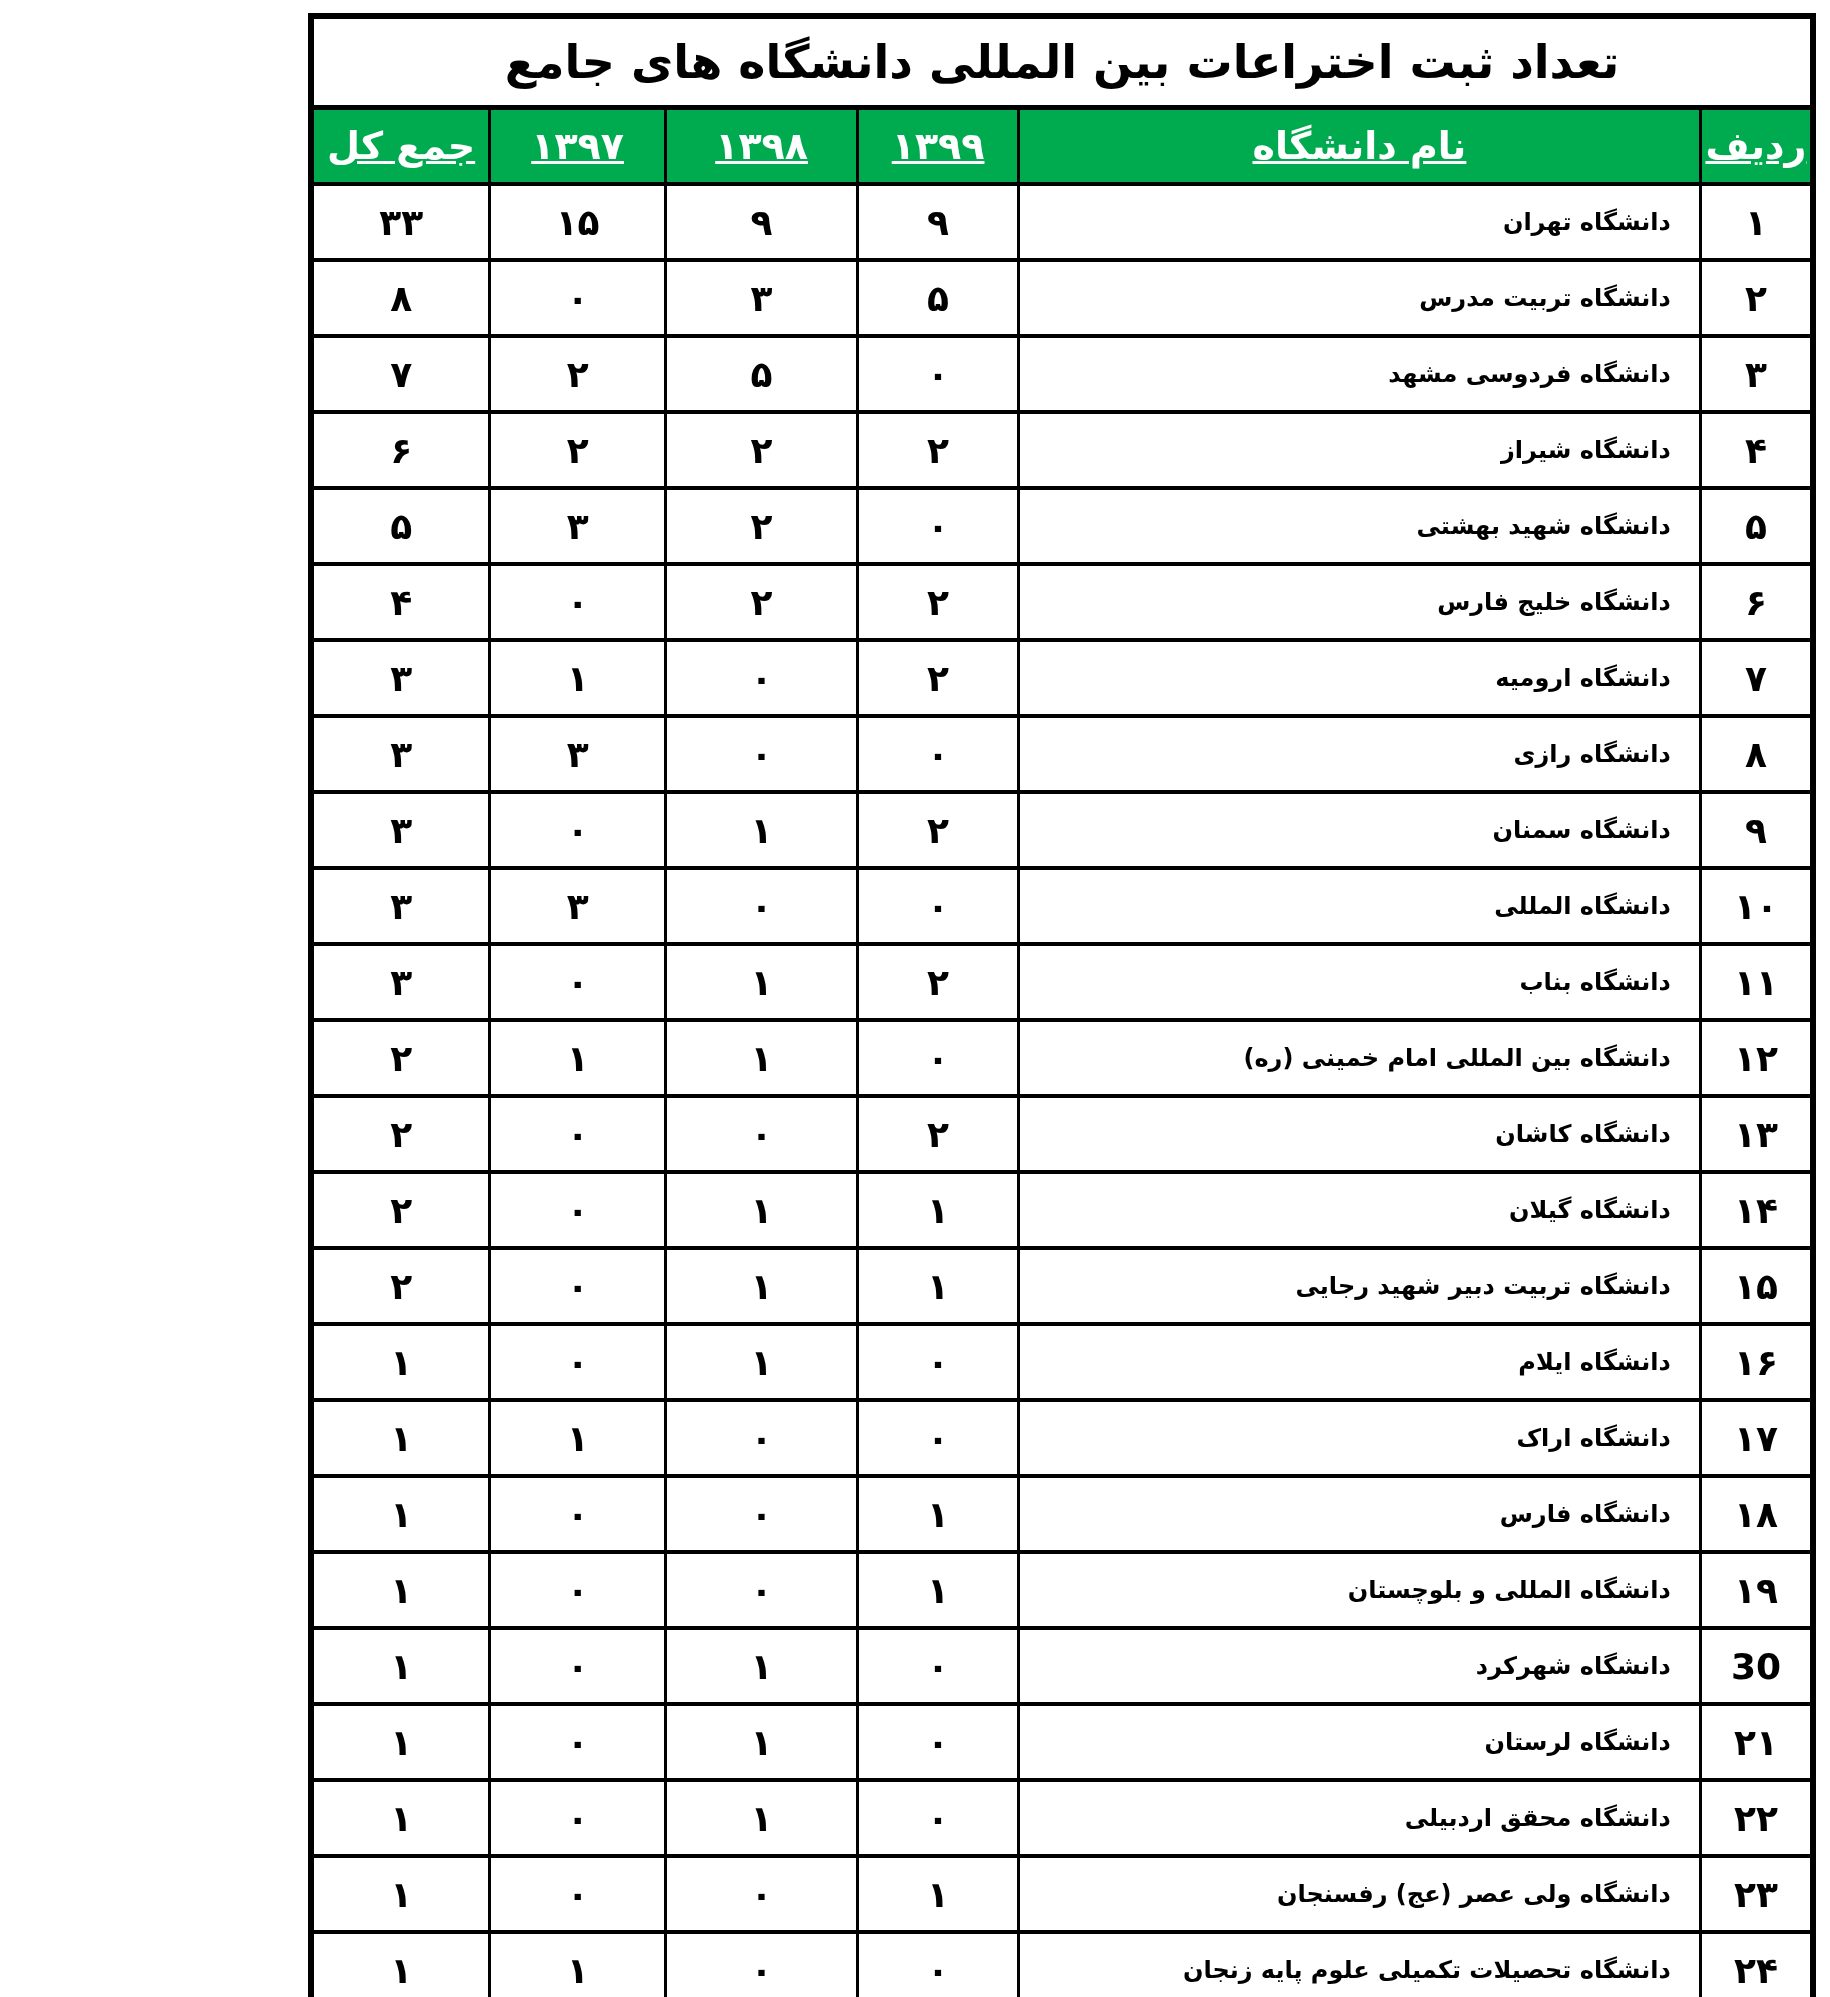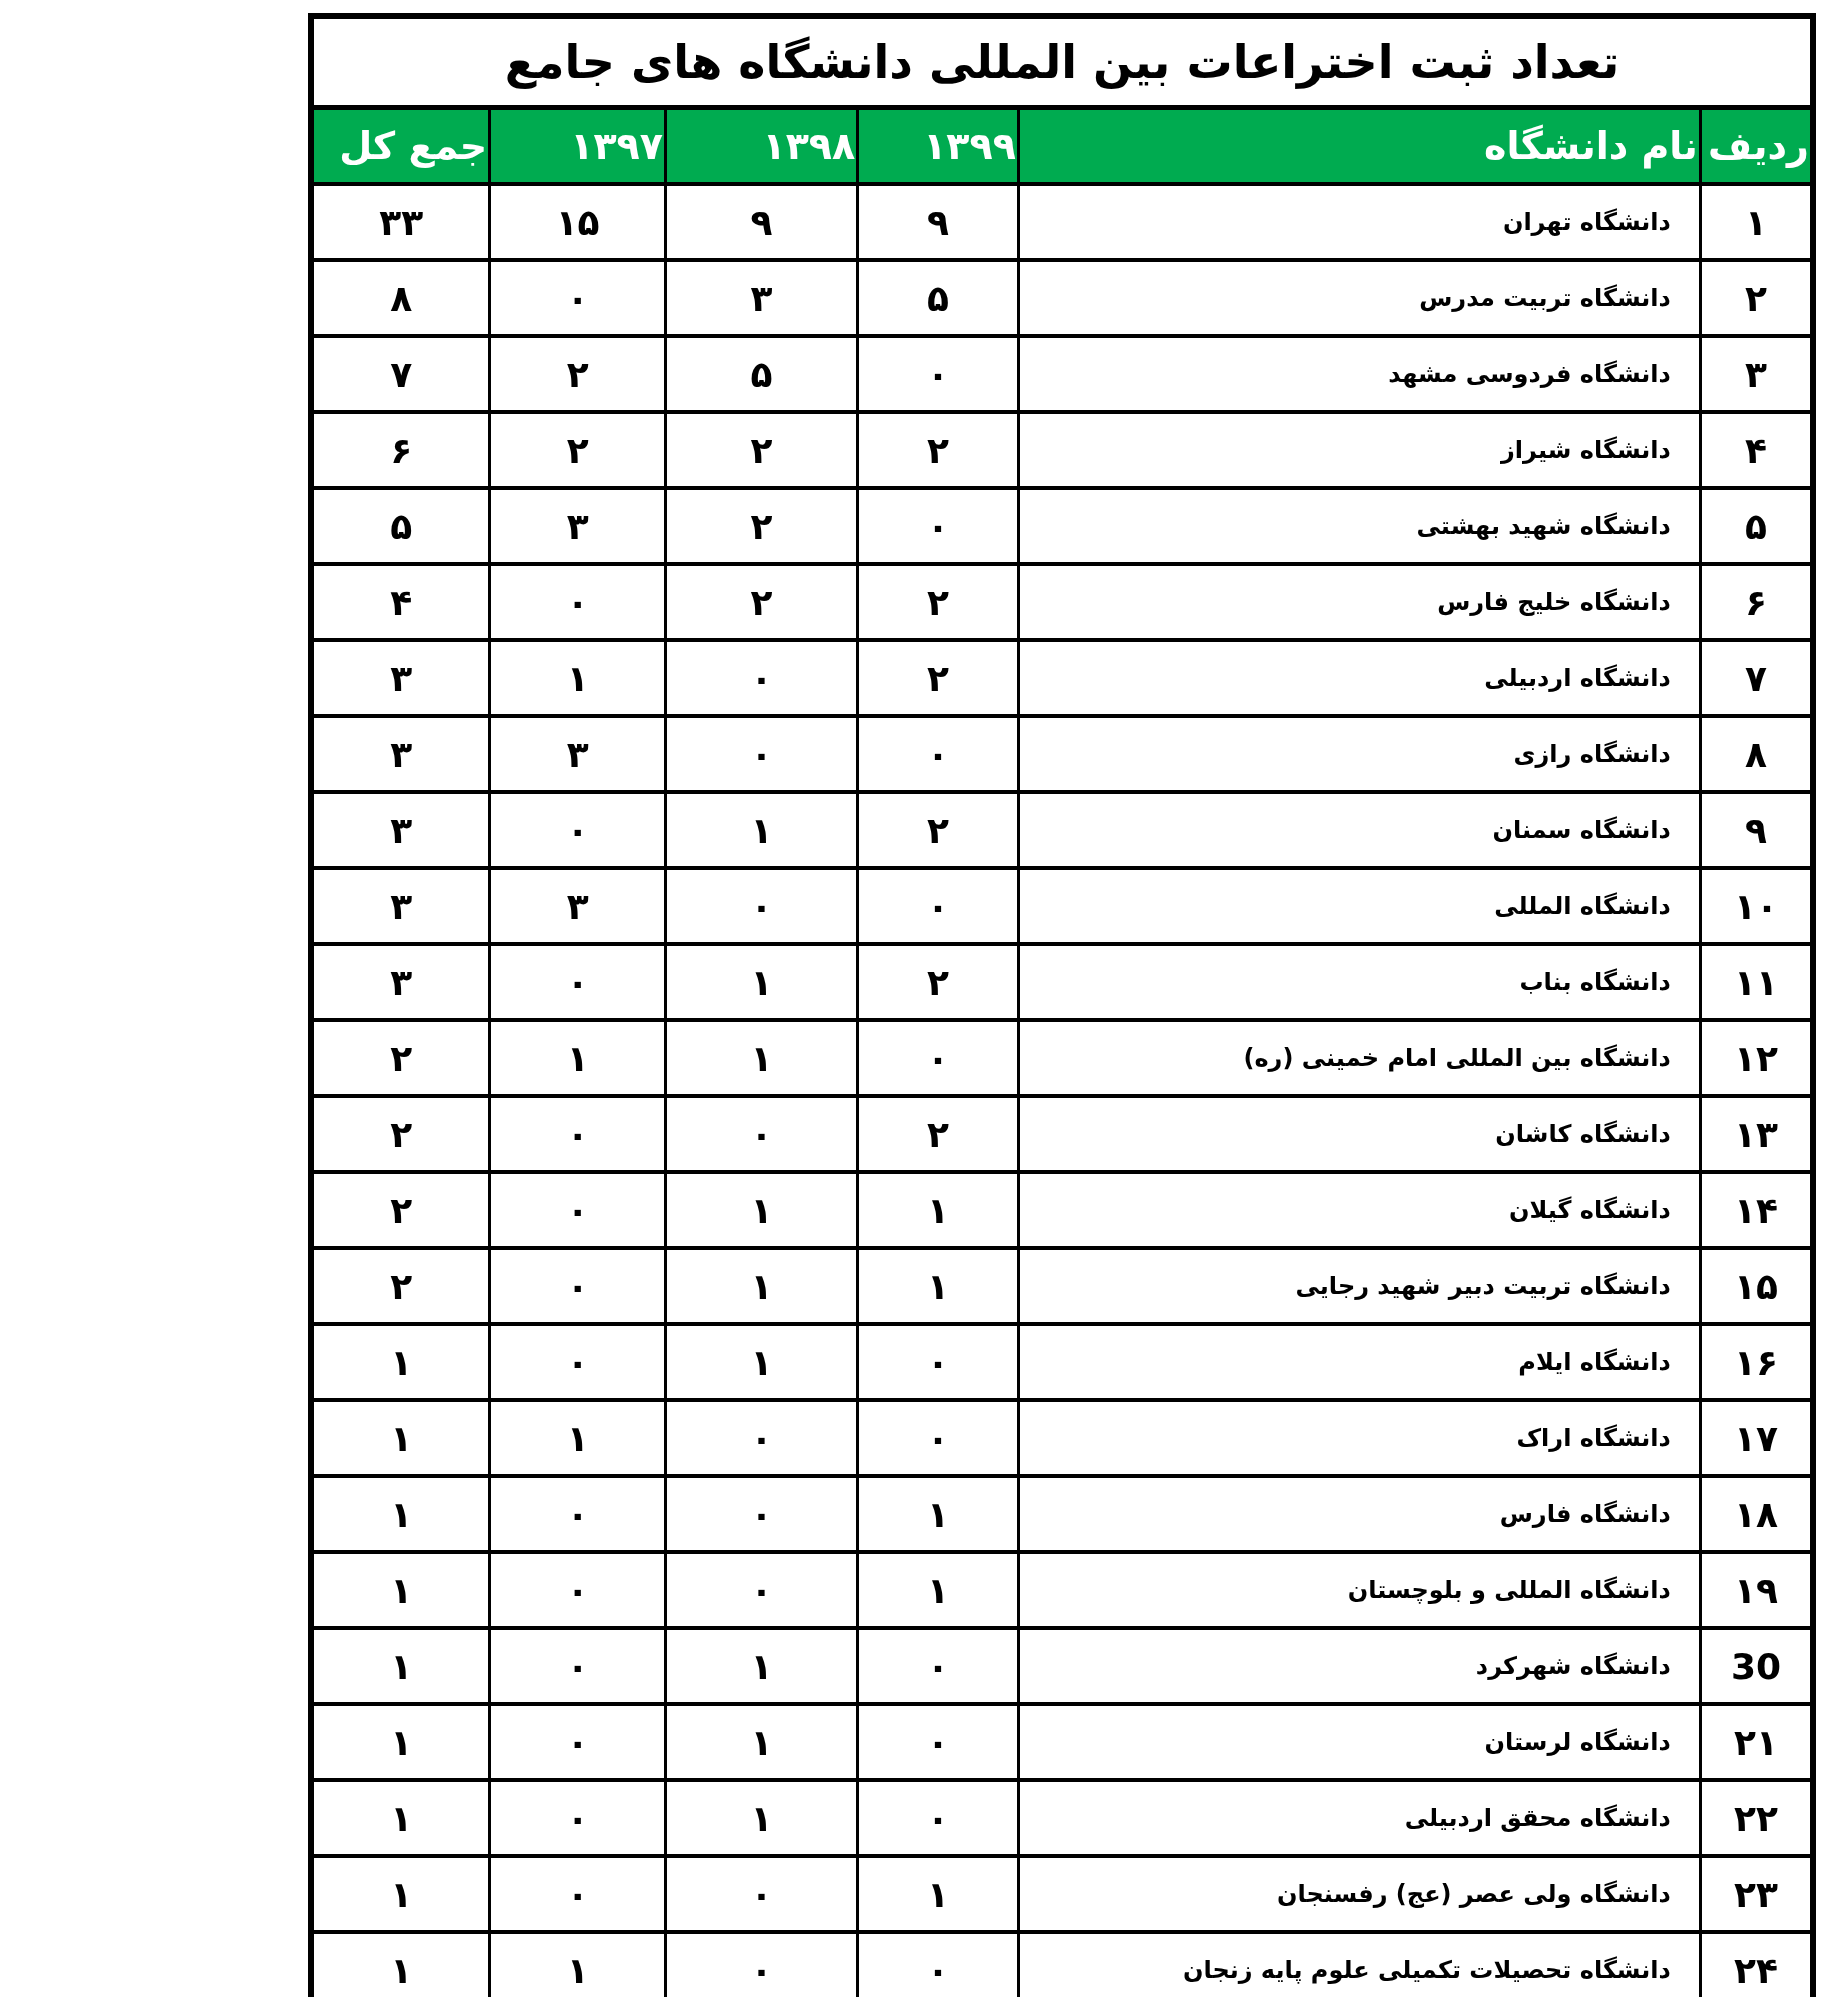--- a/index.html
+++ b/index.html
@@ -47,21 +47,22 @@
     font-size: 46px;
     font-weight: 800;
     text-align: center;
     border-bottom-width: 5px;
   }
   tr.header-row th {
     background: var(--header-bg, #00AB50);
     color: var(--header-text, #fff);
     height: 70px;
     font-size: 38px;
-    text-align: right;
+    text-align: center;
+    text-decoration: underline;
   }
   tbody td {
     height: 70px;
     font-size: 36px;
     background: #ffffff;
   }
   td.c-rank { text-align: center; }
   td.c-name { text-align: right; padding-right: 28px; font-size: 24px; }
   td.c-num  { text-align: center; }
 </style>
@@ -141,21 +142,21 @@
     <td class="c-rank">۶</td>
     <td class="c-name">دانشگاه خلیج فارس</td>
     <td class="c-num">۲</td>
     <td class="c-num">۲</td>
     <td class="c-num">۰</td>
     <td class="c-num">۴</td>
   </tr>
 
   <tr>
     <td class="c-rank">۷</td>
-    <td class="c-name">دانشگاه اردبیلی</td>
+    <td class="c-name">دانشگاه ارومیه</td>
     <td class="c-num">۲</td>
     <td class="c-num">۰</td>
     <td class="c-num">۱</td>
     <td class="c-num">۳</td>
   </tr>
 
   <tr>
     <td class="c-rank">۸</td>
     <td class="c-name">دانشگاه رازی</td>
     <td class="c-num">۰</td>

